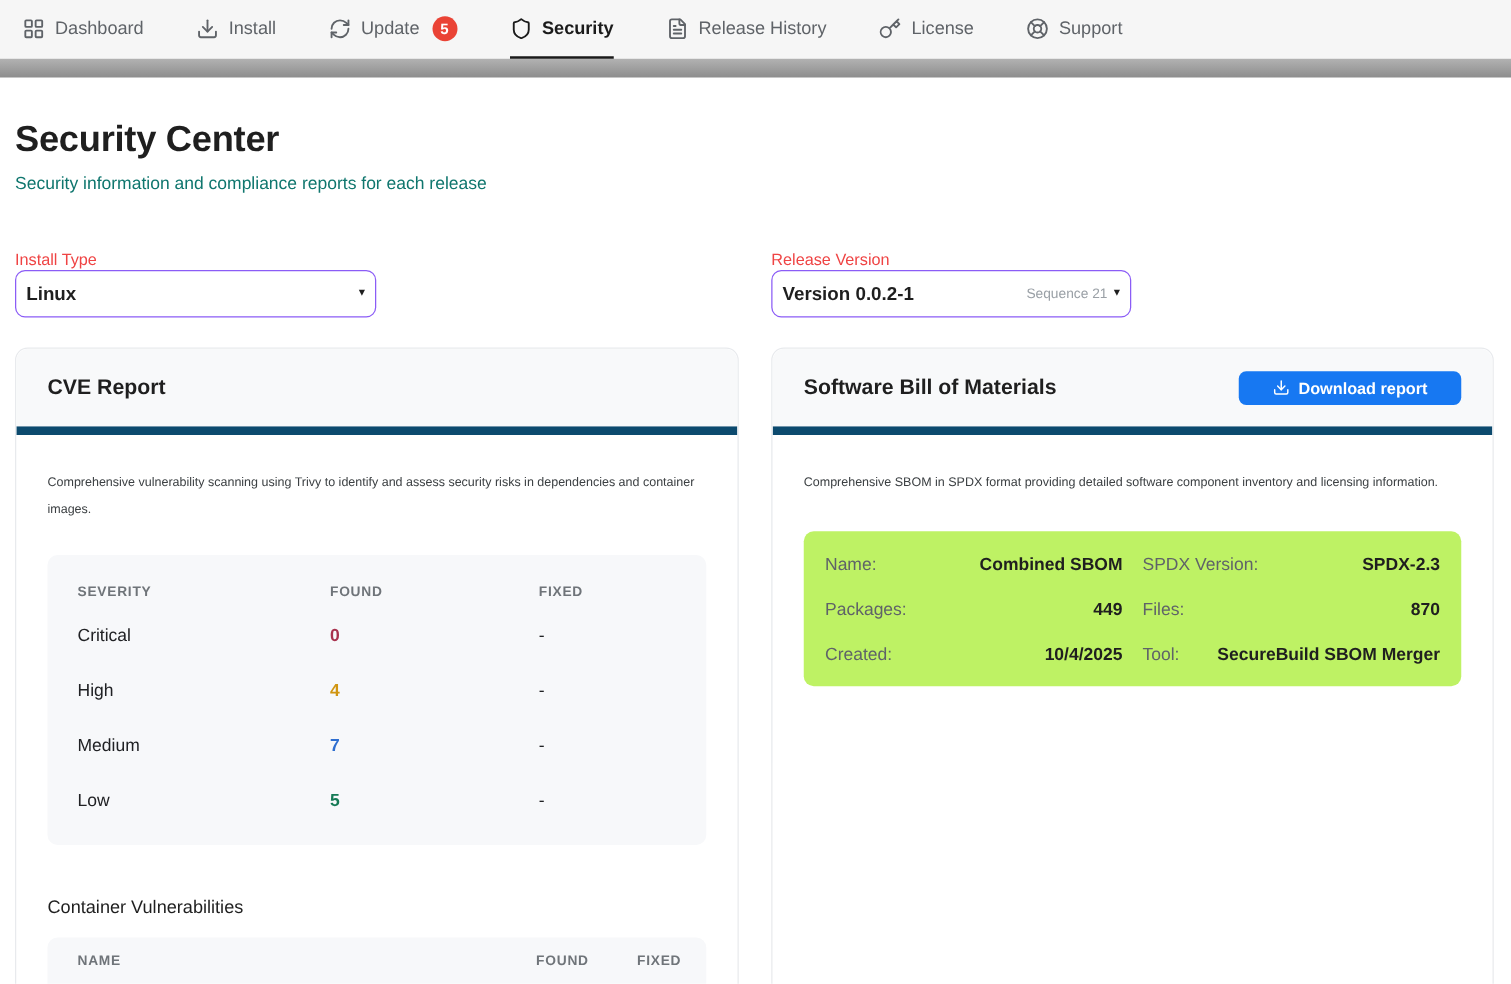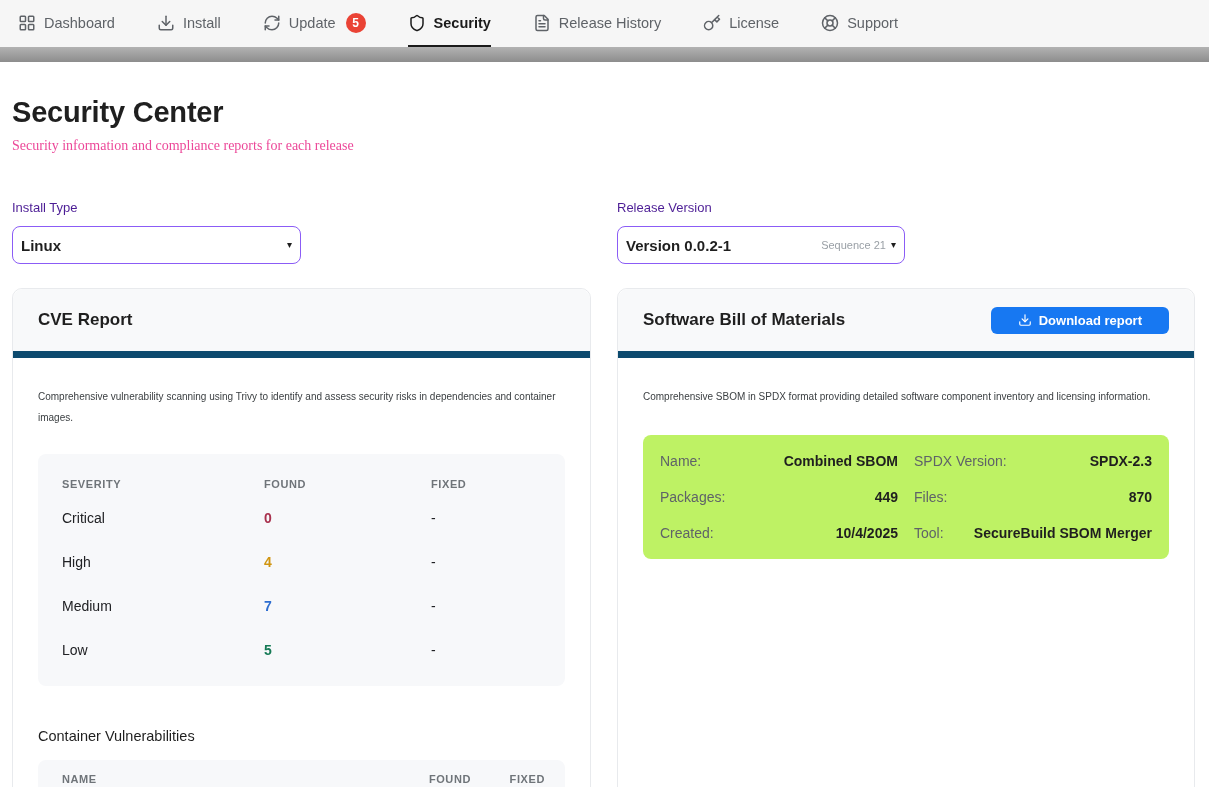--- a/index.html
+++ b/index.html
@@ -15,27 +15,27 @@
   .nav-item.active { color:#1b1b1b; font-weight:600; border-bottom-color:#1a1a1a; }
   .nav-item.active svg { stroke:#1b1b1b; }
   .badge { display:inline-flex; align-items:center; justify-content:center;
     min-width:20px; height:20px; border-radius:10px; background:#ea4335; color:#fff;
     font-size:12px; font-weight:700; margin-left:2px; padding:0 5px; }
   .nav-shadow { height:15px; background:linear-gradient(#b2b2b2,#8d8d8d); }
 
   
   .content { padding:0 14px 0 12px; }
   .page-title { margin-top:34px; font-size:29px; font-weight:700; color:#1f1f1f; letter-spacing:-0.2px; }
-  .page-subtitle { margin-top:9px; font-size:14px; color:#ec4899;font-family:Liberation Serif, serif; }
+  .page-subtitle { margin-top:9px; font-size:14px; color:#0f766e; }
 
   .grid2 { display:grid; grid-template-columns:579px 578px; column-gap:26px; }
 
   
   .filters { margin-top:46px; }
-  .field-label { font-size:13px; color:#4c1d95; margin-bottom:11px; }
+  .field-label { font-size:13px; color:#ef4444; margin-bottom:1px; }
   .select { height:38px; background:#fff; border:1px solid #8b5cf6; border-radius:8px;
     display:flex; align-items:center; padding:0 8px; cursor:pointer; }
   .select-install { width:289px; justify-content:space-between; }
   .select-version { width:288px; justify-content:space-between; }
   .select-value { font-size:15px; font-weight:700; color:#1f1f1f; }
   .caret { font-size:10px; color:#1f1f1f; line-height:1; }
   .seq-wrap { display:flex; align-items:center; gap:5px; }
   .seq-text { font-size:11px; color:#9aa0a6; }
 
   

